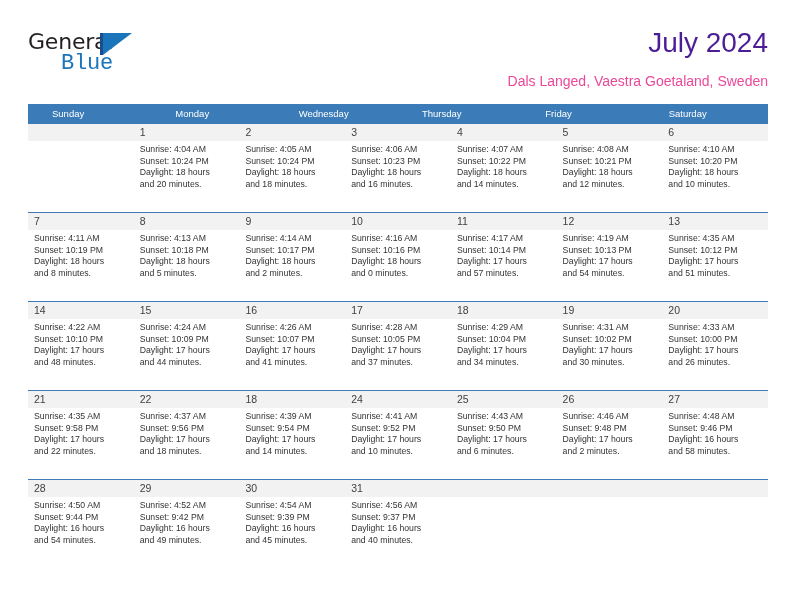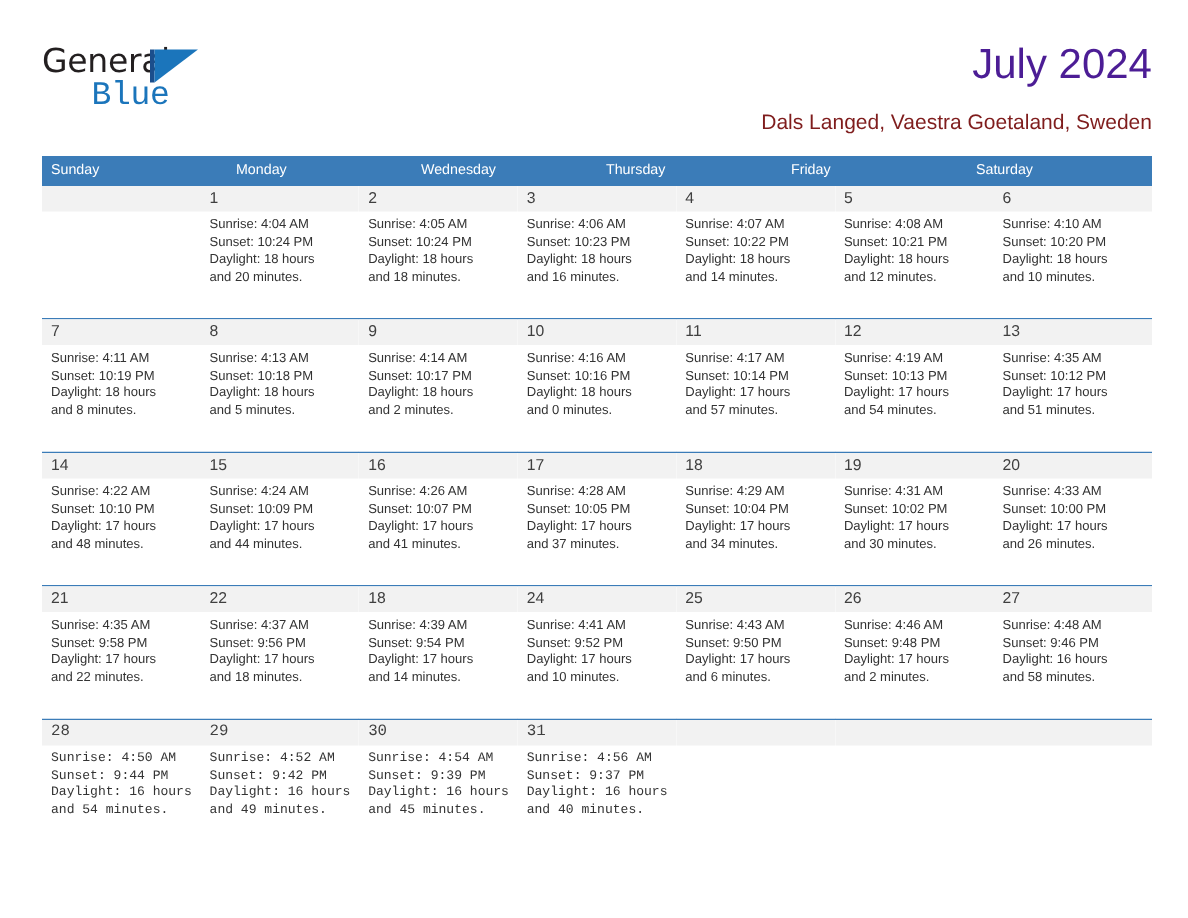--- a/index.html
+++ b/index.html
@@ -90,21 +90,21 @@
     color: #4c1d95;
     text-align: left;
     white-space: nowrap;
   }
   .subtitle {
     position: absolute;
     right: 0;
     top: 46px;
     font-size: 14px;
     line-height: 18px;
-    color: #7f1d1d;
+    color: #ec4899;
     text-align: center;
     white-space: nowrap;
   }
 
   
   .calendar {
     position: absolute;
     left: 28px;
     top: 104px;
     width: 740px;
@@ -114,35 +114,34 @@
     width: 740px;
     height: 20px;
     background: #3b7cb8;
   }
   .weekday {
     flex: 1 1 0;
     min-width: 0;
     color: #ffffff;
     font-size: 9.5px;
     line-height: 20px;
-    padding-left: 6px;
+    padding-left: 24px;
     box-sizing: border-box;
     white-space: nowrap;
     overflow: hidden;
   }
 
   .week-row {
     display: flex;
     width: 740px;
     border-bottom: 1.5px solid #3b7cb8;
     box-sizing: border-box;
   }
   .week-row.last {
     border-bottom: none;
-    font-family: Liberation Mono, monospace;
   }
   .day-cell {
     flex: 1 1 0;
     min-width: 0;
     box-sizing: border-box;
     background: #ffffff;
     position: relative;
   }
   .daynum-strip {
     height: 17px;

